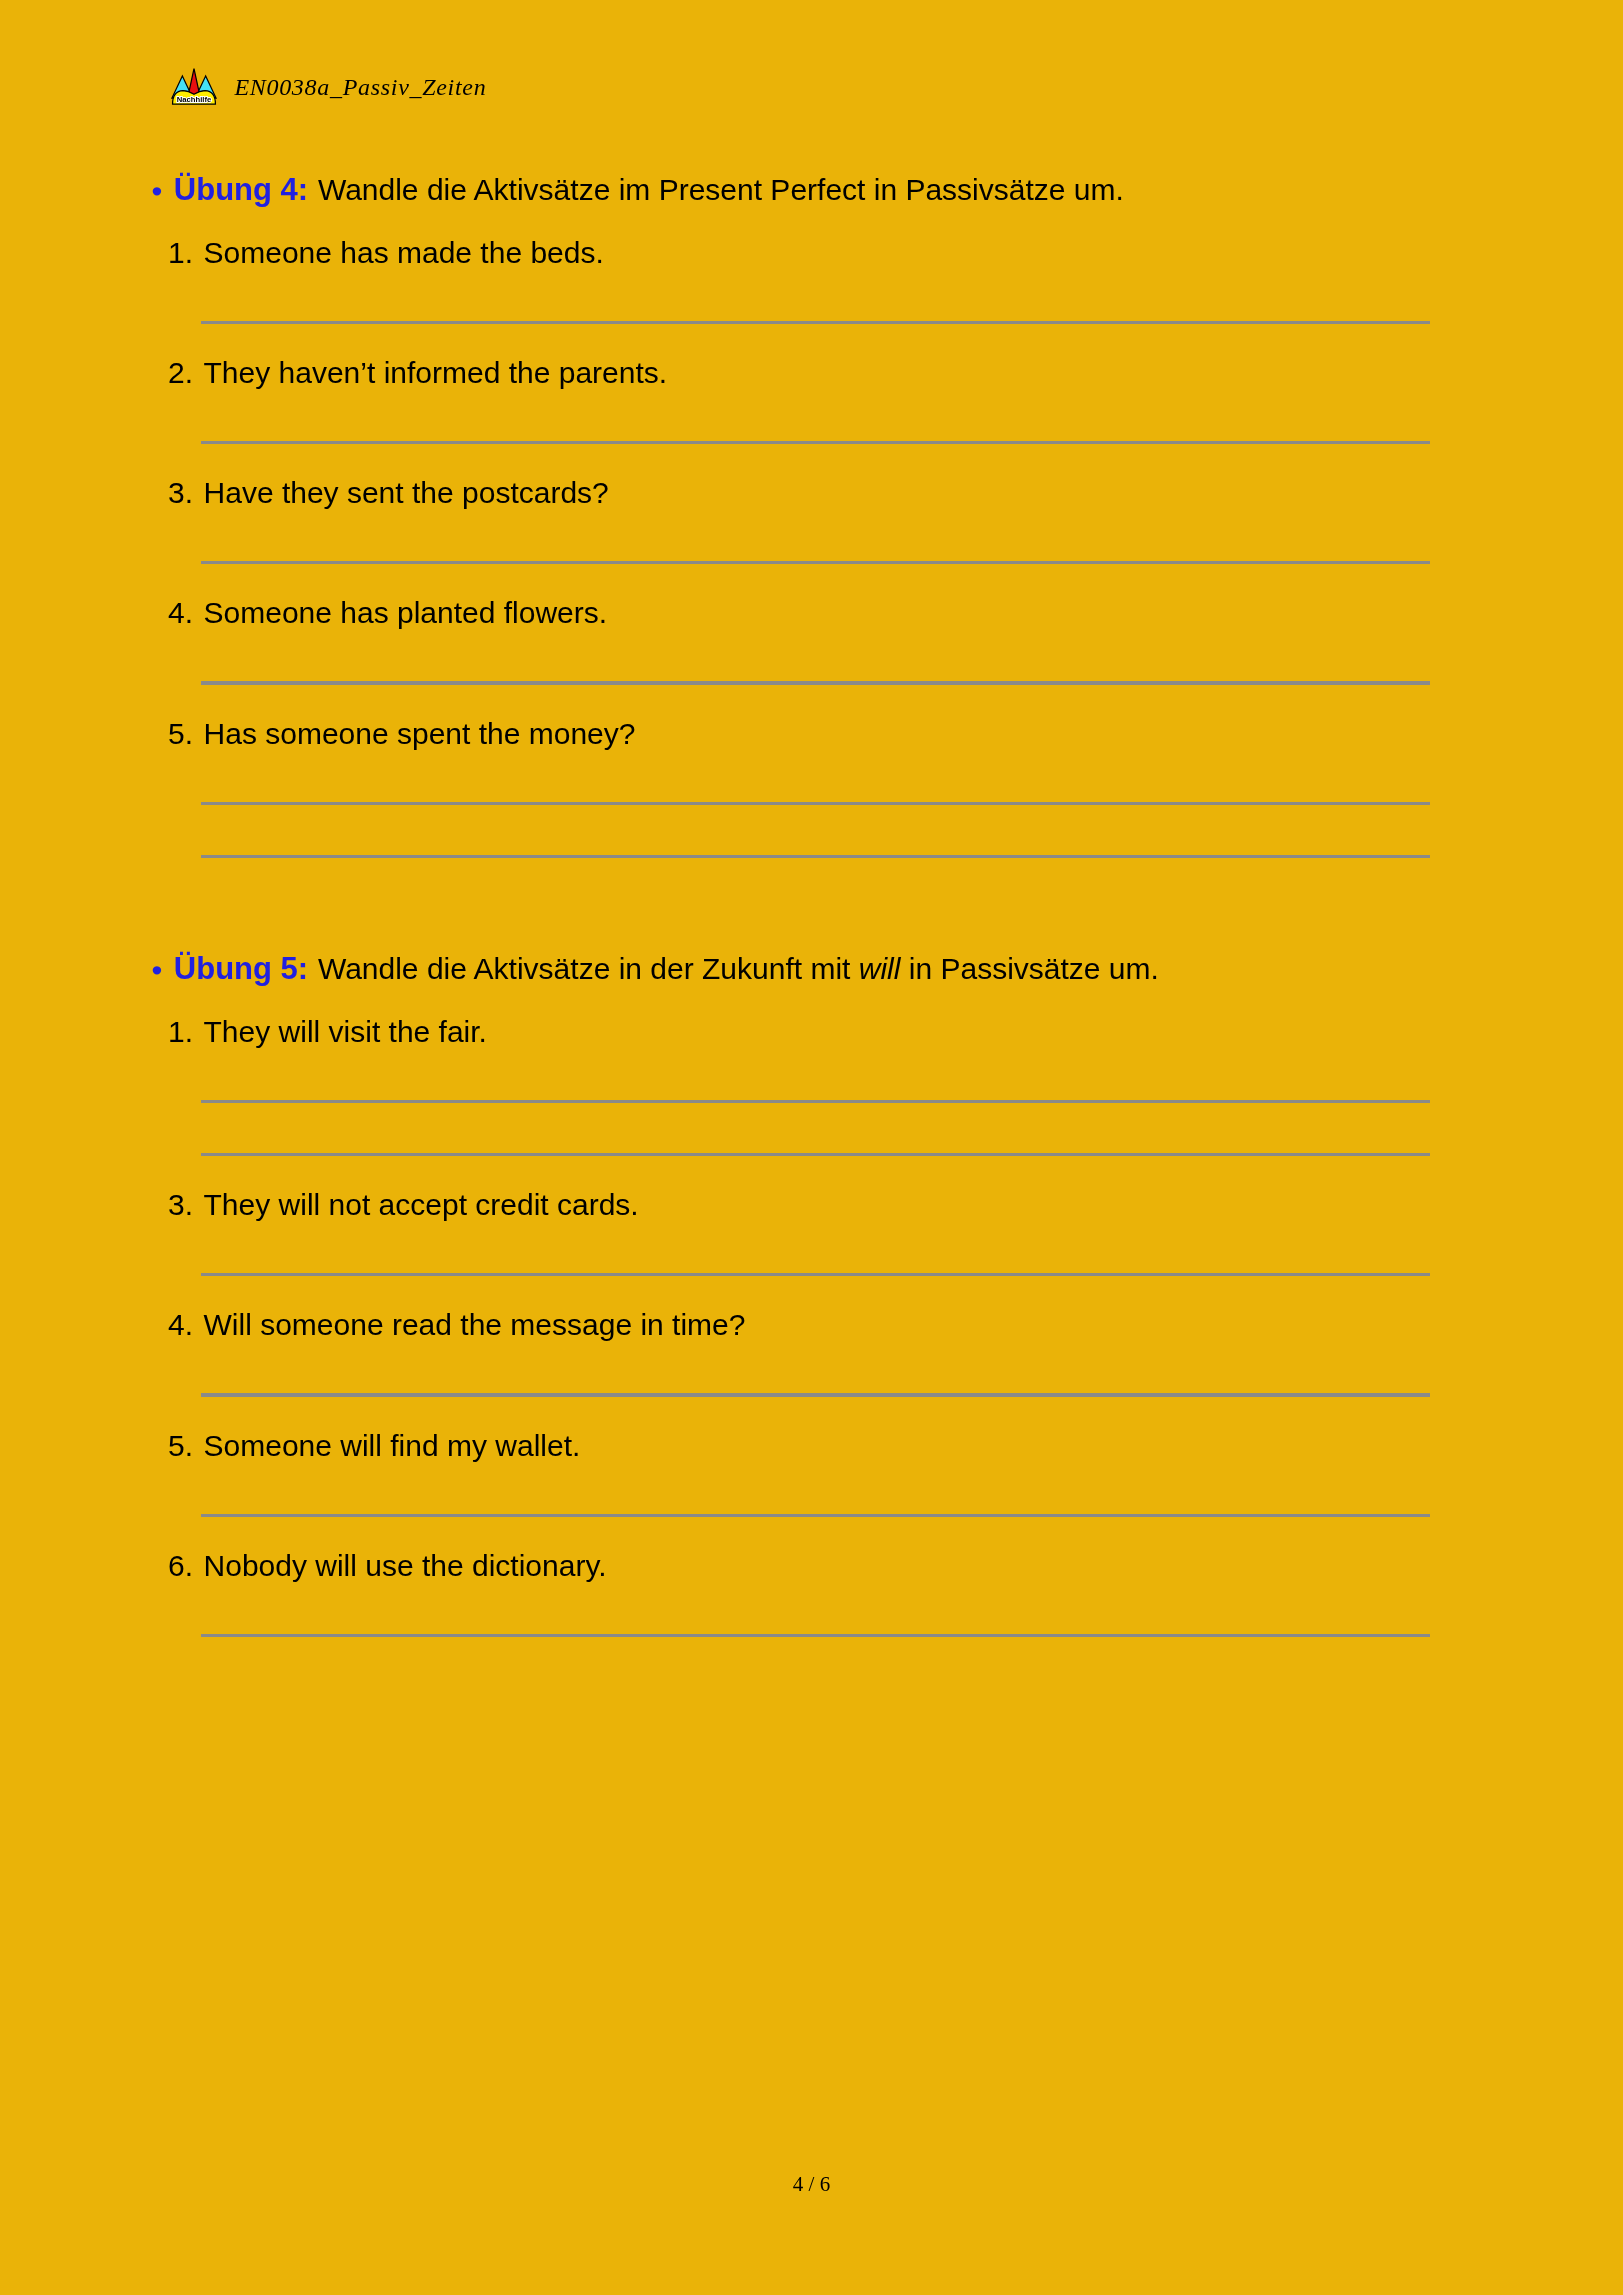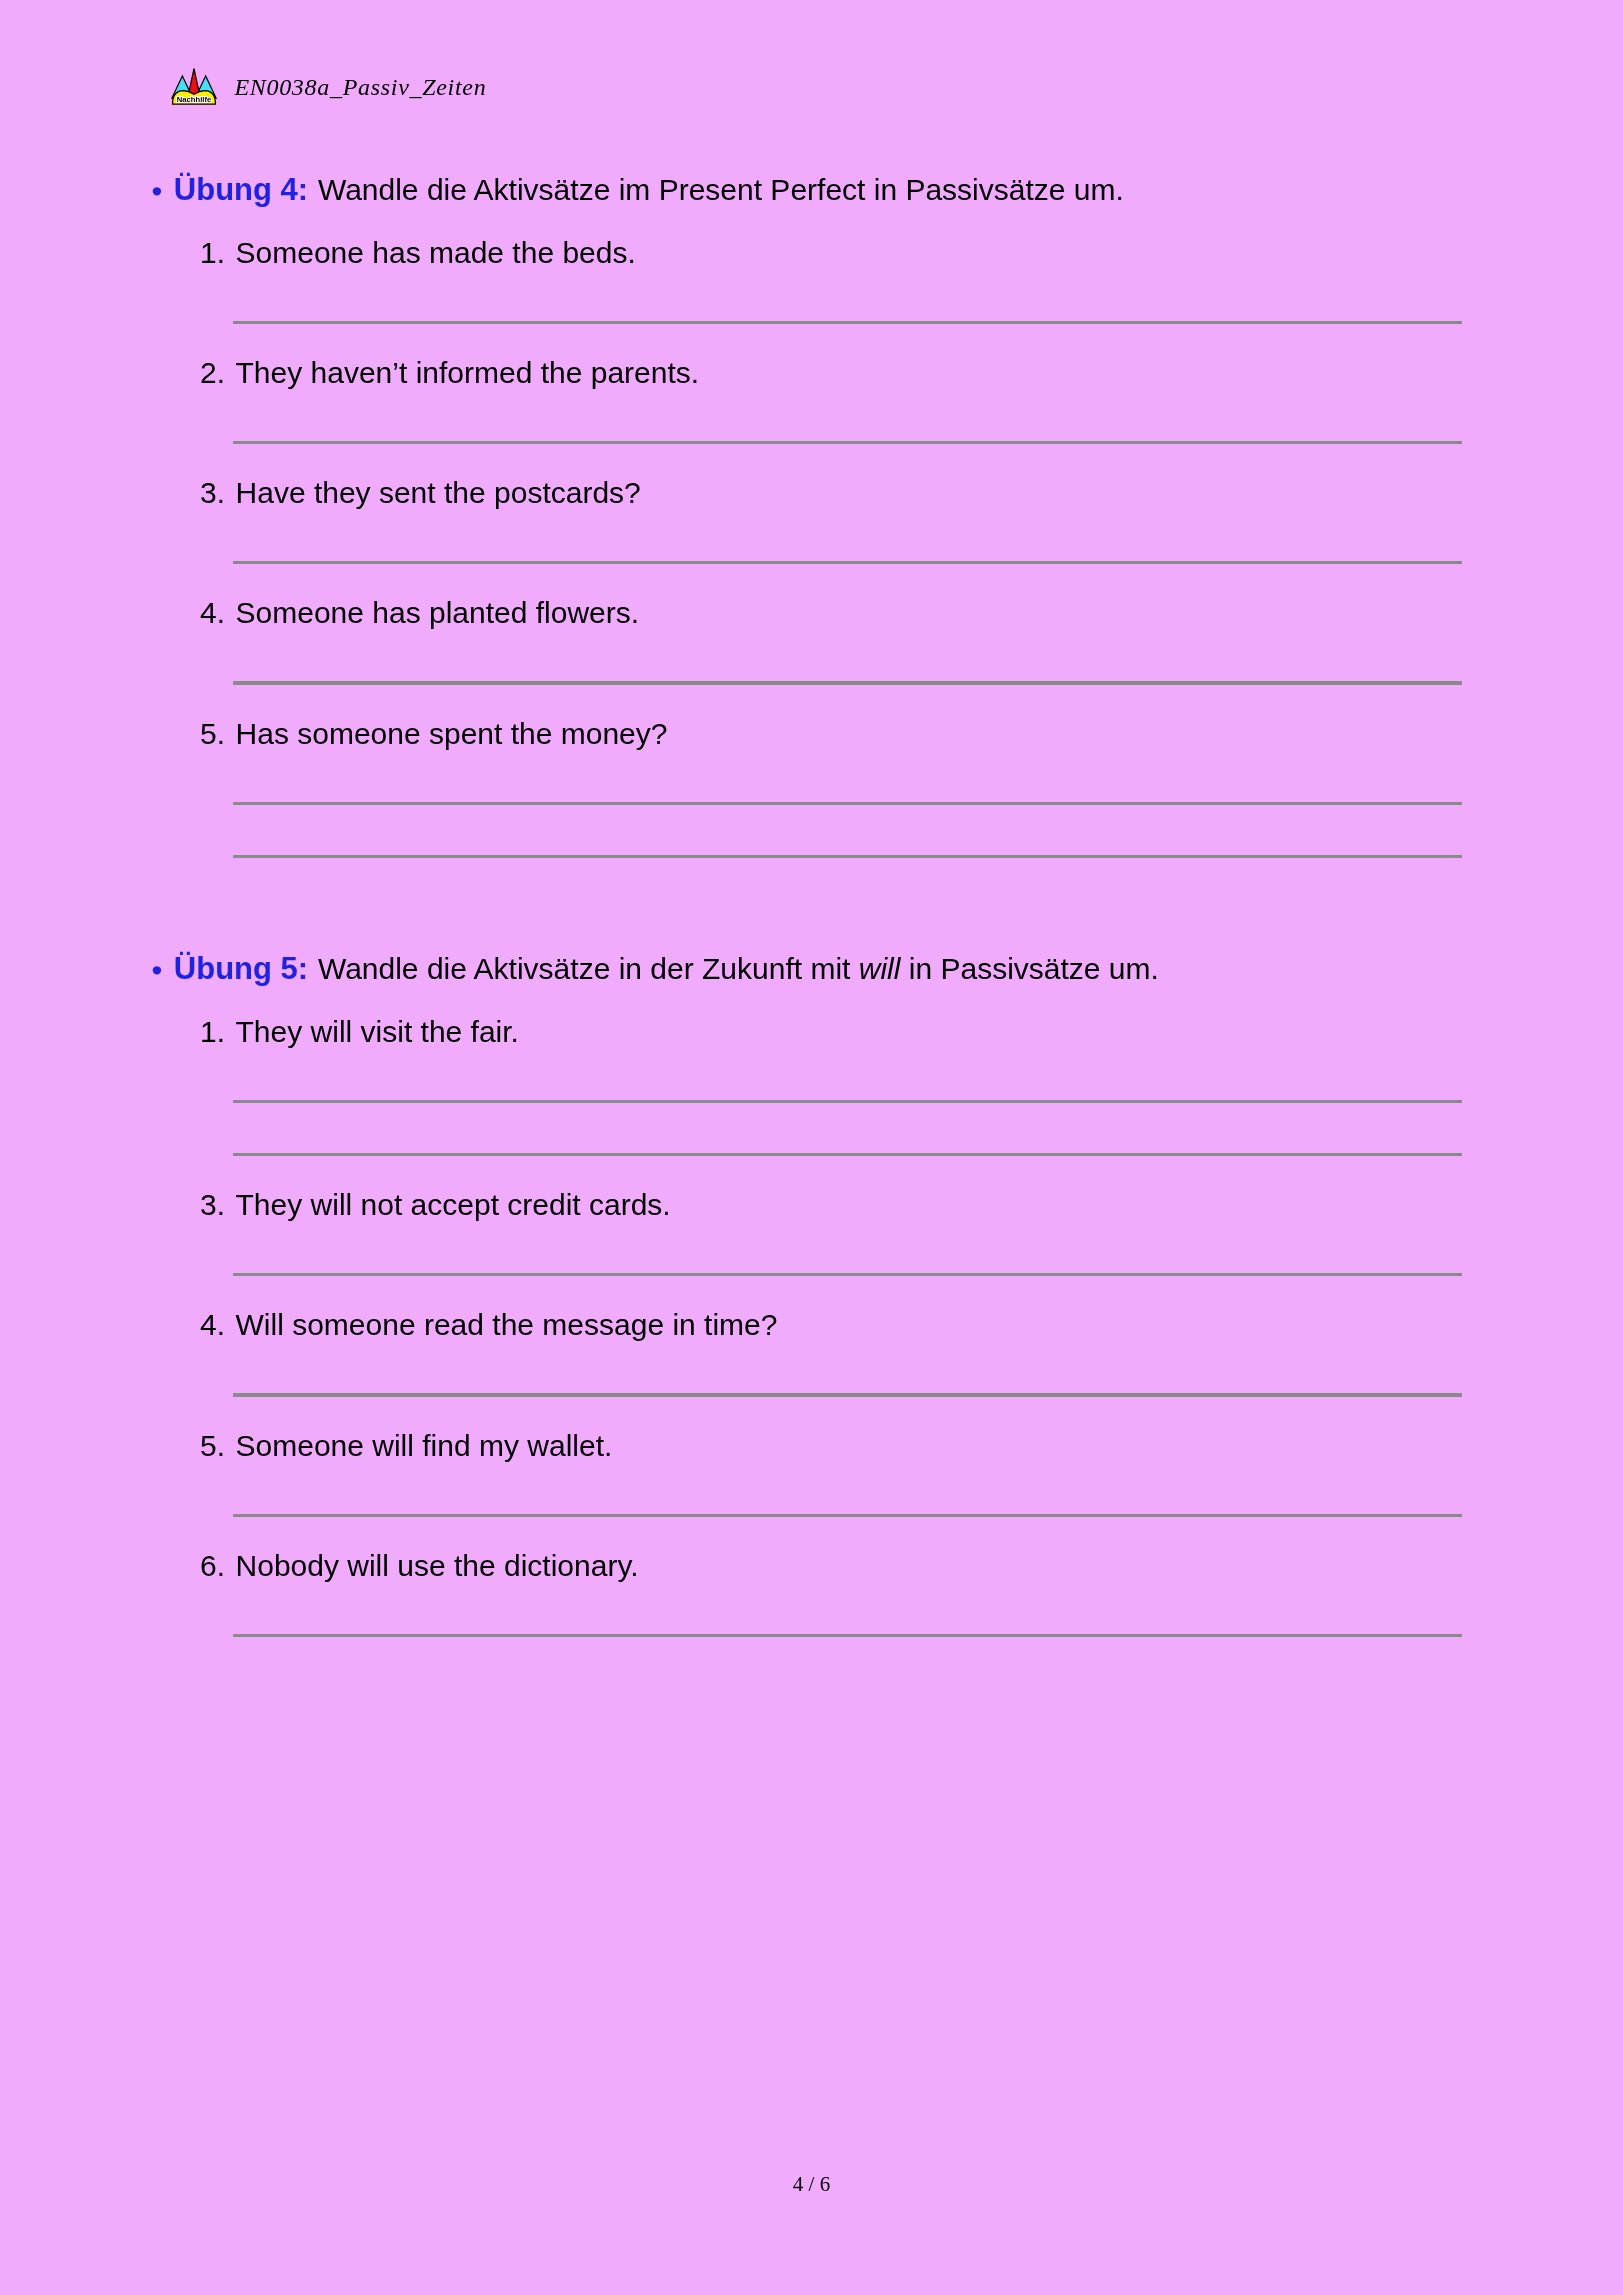--- a/index.html
+++ b/index.html
@@ -1,19 +1,19 @@
 <!DOCTYPE html>
 <html style="font-size:10.5px"><head>
 <meta charset="utf-8">
 <style>
   html,body{margin:0;padding:0;background:#ffffff;}
   .page{
     position:relative;
     width:1623px;height:2295px;
-    background:#f0abfc;
+    background:#eab308;
     font-family:"Liberation Sans",sans-serif;
     color:#000;
     overflow:hidden;
   }
   
   .header{
     position:absolute;top:68px;left:168px;
     display:flex;align-items:center;gap:14.4px;
   }
   .logo{width:52px;height:38px;display:block;}
@@ -37,21 +37,21 @@
     color:#2121e0;font-size:19.6px;
     margin-right:11px;
     position:relative;top:-3.3px;
   }
   .ex-title{
     color:#2121e0;font-weight:bold;font-size:31px;
     margin-right:9.8px;
   }
   .instr em{}
   .heading + .item{margin-top:19.6px;}
-  .item{margin-top:30px;padding-left:32px;}
+  .item{margin-top:30px;}
   .sentence{
     padding-left:168px;
     font-size:30px;line-height:37px;
     white-space:nowrap;
   }
   .num{margin-right:10.5px;}
   .answer-line{
     margin-left:201px;
     width:1229px;height:3.3px;
     background:#8a8a8a;

